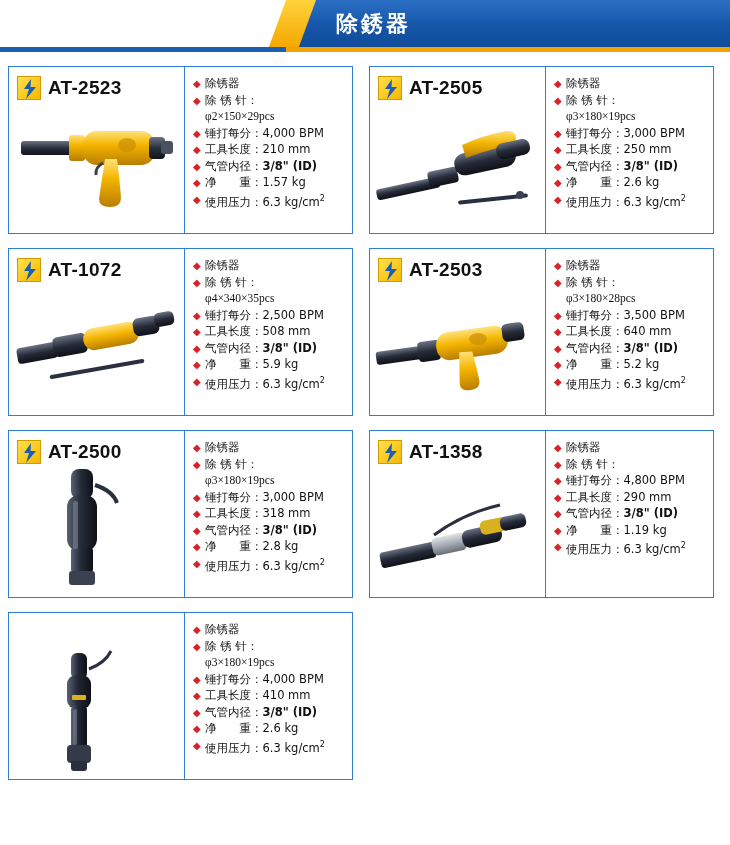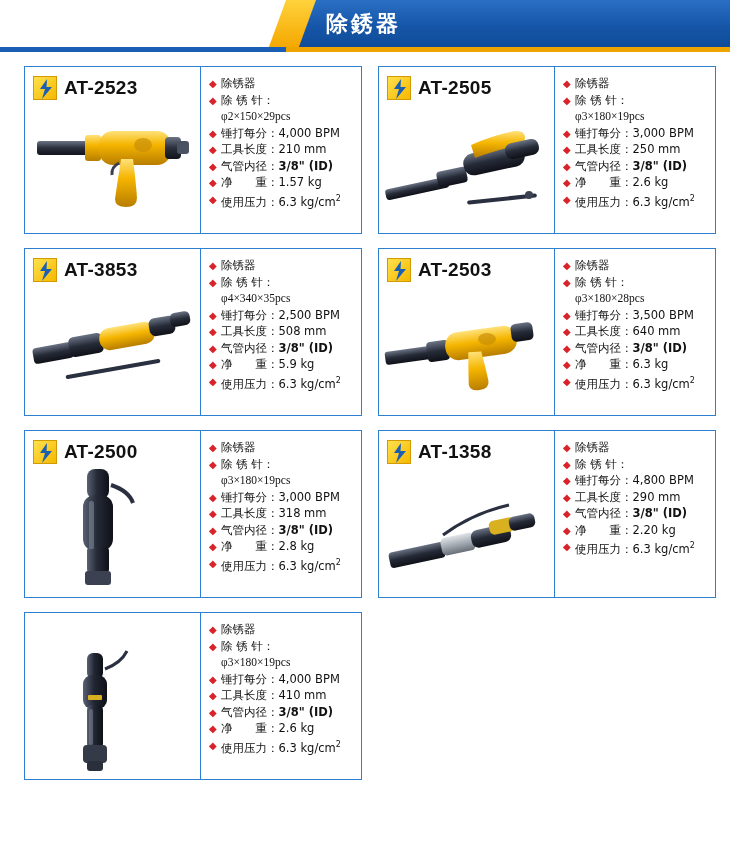--- a/index.html
+++ b/index.html
@@ -61,33 +61,33 @@
     background: #f0a400;
   }
   .banner-strip-blue {
     position: absolute;
     left: 0; top: 47px;
     width: 286px; height: 5px;
     background: #1b5fb4;
   }
   .banner-title {
     position: absolute;
-    left: 326px; top: 9px;
+    left: 336px; top: 9px;
     width: 300px;
     color: #ffffff;
     font-size: 22px;
     font-weight: bold;
     letter-spacing: 3px;
     font-family: "DejaVu Sans", "Liberation Sans", sans-serif;
   }
 
   
   .grid {
     position: relative;
-    padding: 14px 14px 0 24px;
+    padding: 14px 14px 0 8px;
   }
   .row {
     display: flex;
     gap: 16px;
     margin-bottom: 14px;
   }
   .card {
     width: 345px;
     height: 168px;
     border: 1px solid #2f7fd0;
@@ -291,21 +291,21 @@
     <div class="row">
 
       <div class="card">
         <div class="card-left">
           <div class="title-row">
             <div class="badge">
               <svg width="20" height="22" viewBox="0 0 20 22">
                   <path d="M11 1 L4 11 L9 11 L6 21 L16 9 L10.5 9 Z" fill="#1b5fb4"></path>
                 </svg>
             </div>
-            <div class="model">AT-3853</div>
+            <div class="model">AT-1072</div>
           </div>
           <div class="photo">
             <svg width="176" height="136" viewBox="0 0 176 136">
               <defs>
                 <linearGradient id="d3" x1="0" y1="0" x2="0" y2="1">
                   <stop offset="0%" stop-color="#6b7384"></stop>
                     <stop offset="50%" stop-color="#262b38"></stop>
                     <stop offset="100%" stop-color="#0f1118"></stop>
                 </linearGradient>
                 <linearGradient id="y3" x1="0" y1="0" x2="0" y2="1">
@@ -377,21 +377,21 @@
           </div>
         </div>
         <div class="card-right">
           <ul class="spec">
             <li><span class="dia">◆</span><span>除锈器</span></li>
             <li><span class="dia">◆</span><span>除 锈 针：</span></li>
             <li class="cont"><span>φ3×180×28pcs</span></li>
             <li><span class="dia">◆</span><span>锤打每分：</span><span>3,500 BPM</span></li>
             <li><span class="dia">◆</span><span>工具长度：</span><span>640 mm</span></li>
             <li><span class="dia">◆</span><span>气管内径：</span><b>3/8" (ID)</b></li>
-            <li><span class="dia">◆</span><span>净　　重：</span><span>6.3 kg</span></li>
+            <li><span class="dia">◆</span><span>净　　重：</span><span>5.2 kg</span></li>
             <li><span class="dia">◆</span><span>使用压力：</span><span>6.3 kg/cm</span><sup>2</sup></li>
           </ul>
         </div>
       </div>
 
     </div>
 
     <div class="row">
 
       <div class="card">
@@ -474,21 +474,21 @@
             </svg>
           </div>
         </div>
         <div class="card-right">
           <ul class="spec">
             <li><span class="dia">◆</span><span>除锈器</span></li>
             <li><span class="dia">◆</span><span>除 锈 针：</span></li>
             <li><span class="dia">◆</span><span>锤打每分：</span><span>4,800 BPM</span></li>
             <li><span class="dia">◆</span><span>工具长度：</span><span>290 mm</span></li>
             <li><span class="dia">◆</span><span>气管内径：</span><b>3/8" (ID)</b></li>
-            <li><span class="dia">◆</span><span>净　　重：</span><span>2.20 kg</span></li>
+            <li><span class="dia">◆</span><span>净　　重：</span><span>1.19 kg</span></li>
             <li><span class="dia">◆</span><span>使用压力：</span><span>6.3 kg/cm</span><sup>2</sup></li>
           </ul>
         </div>
       </div>
 
     </div>
 
     <div class="row">
 
       <div class="card">

